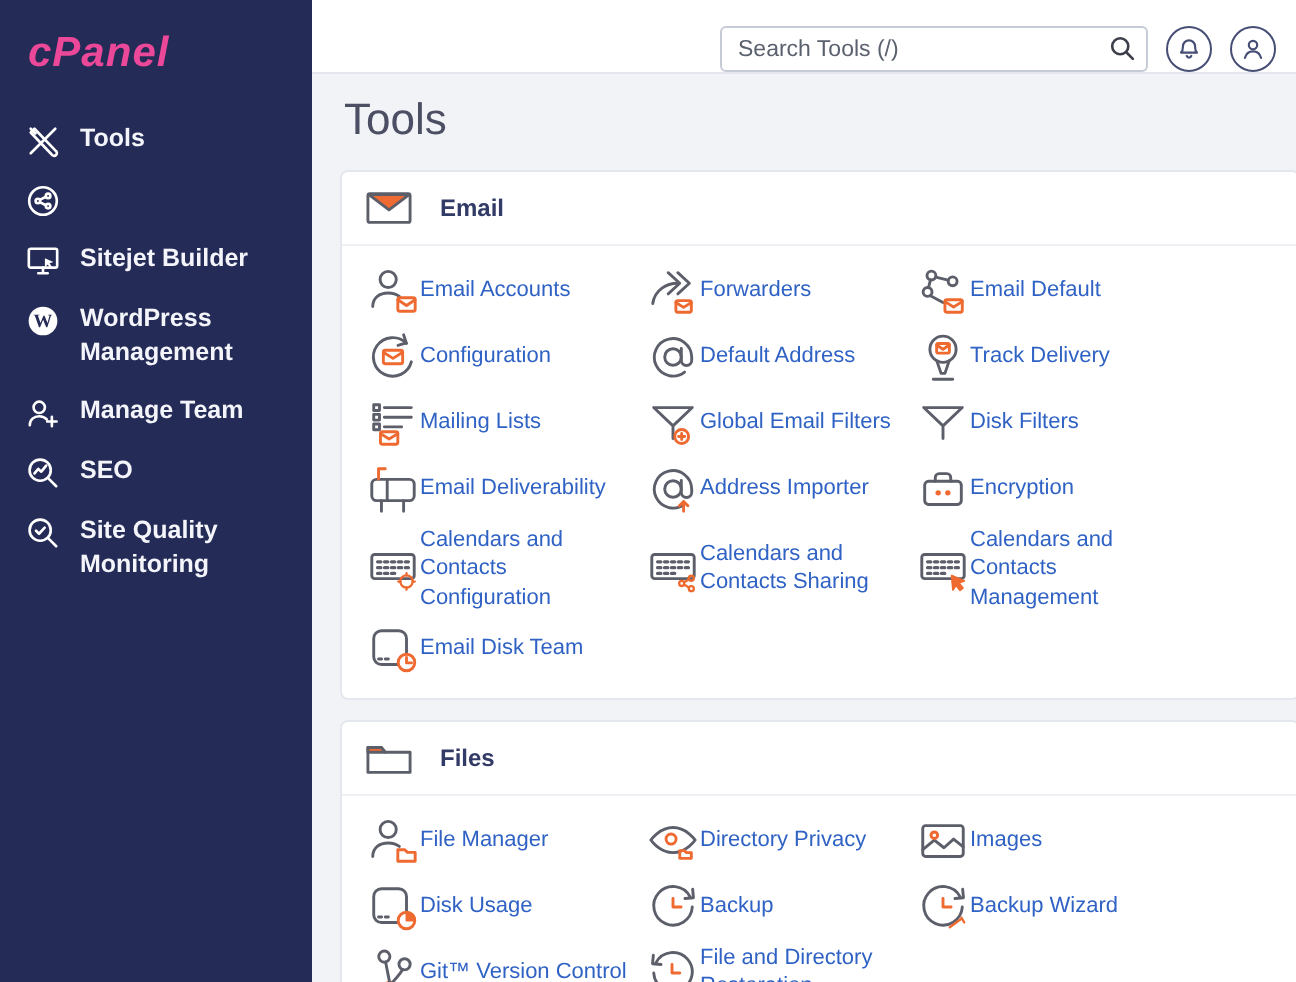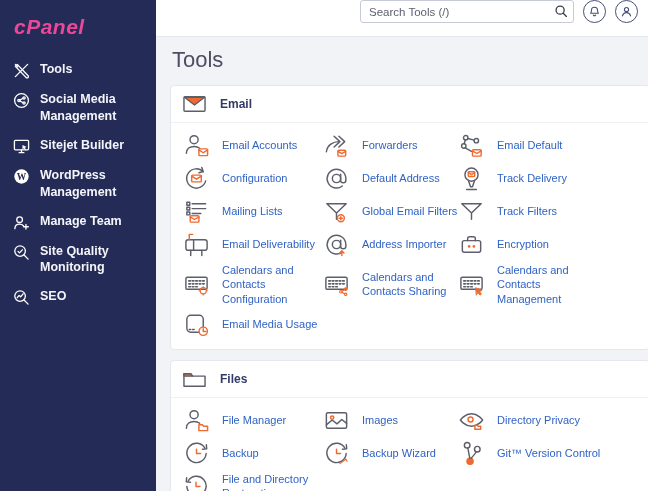--- a/index.html
+++ b/index.html
@@ -10,40 +10,40 @@
   .sidebar{position:absolute;left:0;top:0;width:156px;height:491px;background:#242b56;color:#fff;}
   .logo{font-style:italic;font-weight:700;font-size:21px;letter-spacing:.5px;
     padding:15px 0 16px 14px;color:#ec4899;}
   .nav{display:flex;flex-direction:column;}
   .nav-item{display:flex;align-items:flex-start;gap:10px;padding:6px 10px 6px 13px;cursor:pointer;}
   .nav-item .nicon{width:17px;height:17px;flex:none;margin-top:1px;}
   .nav-item .nlabel{font-size:12.5px;font-weight:700;color:#f4f5fa;line-height:1.35;}
 
   
   .topbar{position:absolute;left:156px;top:0;right:0;height:37px;background:#fff;
-    border-bottom:1px solid #e4e7ee;display:flex;align-items:flex-start;justify-content:flex-end;
+    border-bottom:1px solid #e4e7ee;display:flex;align-items:flex-end;justify-content:flex-end;
     gap:9px;padding-right:10px;}
   .searchbox{position:relative;width:214px;height:23px;}
   .searchbox input{width:100%;height:100%;border:1px solid #c6cbd6;border-radius:3px;
     padding:0 26px 0 8px;font-size:11.5px;color:#3b3f4a;font-family:"Liberation Sans",sans-serif;outline:none;}
   .searchbox input::placeholder{color:#5b616e;opacity:1;}
   .searchbox .sicon{position:absolute;right:6px;top:4px;width:14px;height:14px;}
   .circle-btn{width:23px;height:23px;border:1.3px solid #474e75;border-radius:50%;
     display:grid;place-items:center;background:#fff;cursor:pointer;flex:none;}
 
   
   .content{position:absolute;left:156px;top:37px;right:0;bottom:0;background:#f2f3f7;
     overflow:hidden;padding-left:14px;}
   .page-title{font-size:22px;font-weight:400;color:#4c4f63;margin:10px 0 12px 2px;}
   .card{background:#fff;border:1px solid #e4e7ee;border-radius:4px;margin:0 -2px 10px 0;}
   .card-header{display:flex;align-items:center;gap:14px;padding:9px 12px;border-bottom:1px solid #eef0f4;text-align:right;}
   .card-header .hicon{width:23px;height:18px;flex:none;}
   .card-title{font-size:12px;font-weight:700;color:#323a66;}
   .grid{display:grid;grid-template-columns:140px 135px 1fr;padding:6px 12px 8px;}
-  .tool-item{display:flex;align-items:center;gap:12px;min-height:33px;padding:2px 0;cursor:pointer;}
+  .tool-item{display:flex;align-items:center;min-height:33px;padding:2px 0;cursor:pointer;}
   .tool-item .ticon{width:27px;height:27px;flex:none;}
   .tool-item .tlabel{font-size:11px;color:#2f62c4;line-height:1.3;max-width:110px;}
 </style>
 </head>
 <body>
 
 <div class="sidebar">
   <div class="logo">cPanel</div>
   <div class="nav" id="nav">
       <div class="nav-item">
@@ -55,21 +55,20 @@
         <span class="nlabel">Tools</span>
       </div>
       <div class="nav-item">
         <span class="nicon"><svg width="100%" height="100%" viewBox="0 0 18 18" fill="none" stroke="#ffffff" stroke-width="1.4" stroke-linecap="round" stroke-linejoin="round">
             <circle cx="9" cy="9" r="7.3"></circle>
             <circle cx="6.3" cy="9" r="1.2"></circle>
             <circle cx="11.7" cy="6.3" r="1.2"></circle>
             <circle cx="11.7" cy="11.7" r="1.2"></circle>
             <path d="M7.5 8.3l2.8-1.4M7.5 9.7l2.8 1.4"></path>
           </svg></span>
-        <span class="nlabel">Social Media Management</span>
       </div>
       <div class="nav-item">
         <span class="nicon"><svg width="100%" height="100%" viewBox="0 0 18 18" fill="none" stroke="#ffffff" stroke-width="1.4" stroke-linecap="round" stroke-linejoin="round">
             <rect x="1.5" y="2.5" width="15" height="10" rx="1"></rect>
             <path d="M6.5 15.5h5M9 12.5v3"></path>
             <path d="M10 7.5l4.5 2-2 .7 1.3 2-1 .7-1.3-2-1.5 1.6z" fill="#fff" stroke="none"></path>
           </svg></span>
         <span class="nlabel">Sitejet Builder</span>
       </div>
       <div class="nav-item">
@@ -84,31 +83,31 @@
             <circle cx="7" cy="6" r="3"></circle>
             <path d="M2 15.5c0-3 2.2-4.8 5-4.8 1.7 0 3.1.7 4 1.7"></path>
             <path d="M13.7 11v5M11.2 13.5h5"></path>
           </svg></span>
         <span class="nlabel">Manage Team</span>
       </div>
       <div class="nav-item">
         <span class="nicon"><svg width="100%" height="100%" viewBox="0 0 18 18" fill="none" stroke="#ffffff" stroke-width="1.4" stroke-linecap="round" stroke-linejoin="round">
             <circle cx="7.5" cy="7.5" r="5.6"></circle>
             <path d="M11.7 11.7l4.3 4.3"></path>
-            <path d="M5.3 7.8l1.6 1.6 3-3.2"></path>
-          </svg></span>
-        <span class="nlabel">Site Quality Monitoring</span>
+            <path d="M4.5 9.2l2-2.4 1.6 1.5 2.6-3.2"></path>
+          </svg></span>
+        <span class="nlabel">SEO</span>
       </div>
       <div class="nav-item">
         <span class="nicon"><svg width="100%" height="100%" viewBox="0 0 18 18" fill="none" stroke="#ffffff" stroke-width="1.4" stroke-linecap="round" stroke-linejoin="round">
             <circle cx="7.5" cy="7.5" r="5.6"></circle>
             <path d="M11.7 11.7l4.3 4.3"></path>
-            <path d="M4.5 9.2l2-2.4 1.6 1.5 2.6-3.2"></path>
-          </svg></span>
-        <span class="nlabel">SEO</span>
+            <path d="M5.3 7.8l1.6 1.6 3-3.2"></path>
+          </svg></span>
+        <span class="nlabel">Site Quality Monitoring</span>
       </div>
     </div>
 </div>
 
 <div class="topbar">
   <div class="searchbox">
     <input type="text" placeholder="Search Tools (/)" style="">
     <span class="sicon" id="search-icon-slot"><svg width="100%" height="100%" viewBox="0 0 16 16" fill="none" stroke="#3c3f49" stroke-width="1.5" stroke-linecap="round">
           <circle cx="7" cy="7" r="4.6"></circle>
           <path d="M10.6 10.6l3.6 3.6"></path>
@@ -230,21 +229,21 @@
                   <circle cx="18.5" cy="21" r="3.6"></circle>
                   <path d="M18.5 19.4v3.2M16.9 21h3.2"></path>
                 </g>
               </svg></span>
             <span class="tlabel">Global Email Filters</span>
           </div>
           <div class="tool-item">
             <span class="ticon"><svg width="100%" height="100%" viewBox="0 0 28 28" fill="none" stroke="#5c5f6a" stroke-width="1.5" stroke-linecap="round" stroke-linejoin="round">
                 <path d="M4 6h20M4 6l10 9.5L24 6M14 15.5V22"></path>
               </svg></span>
-            <span class="tlabel">Track Filters</span>
+            <span class="tlabel">Disk Filters</span>
           </div>
           <div class="tool-item">
             <span class="ticon"><svg width="100%" height="100%" viewBox="0 0 28 28" fill="none" stroke="#5c5f6a" stroke-width="1.5" stroke-linecap="round" stroke-linejoin="round">
                 <rect x="3" y="9" width="22" height="11" rx="2.5"></rect>
                 <path d="M11 9v11M8 20v5.5M19.5 20v5.5"></path>
                 <path stroke="#ef6a30" d="M6.5 9V3.5H10"></path>
               </svg></span>
             <span class="tlabel">Email Deliverability</span>
           </div>
           <div class="tool-item">
@@ -302,21 +301,21 @@
           </div>
           <div class="tool-item">
             <span class="ticon"><svg width="100%" height="100%" viewBox="0 0 28 28" fill="none" stroke="#5c5f6a" stroke-width="1.5" stroke-linecap="round" stroke-linejoin="round">
                 <rect x="4" y="4.5" width="17" height="17.5" rx="4"></rect>
                 <path d="M6.5 19.2h1.6M10 19.2h1.6"></path>
                 <g stroke="#ef6a30">
                   <circle cx="21" cy="21" r="4.3" fill="#fff"></circle>
                   <path d="M21 18.4v2.8h2.6"></path>
                 </g>
               </svg></span>
-            <span class="tlabel">Email Media Usage</span>
+            <span class="tlabel">Email Disk Team</span>
           </div>
         </div>
       </div>
       <div class="card">
         <div class="card-header">
           <span class="hicon"><svg width="100%" height="100%" viewBox="0 0 24 18" fill="none" stroke="#5c5f6a" stroke-width="1.5" stroke-linejoin="round">
               <path d="M1 16.5V3.5h7l2 2.5h13v10.5z"></path>
               <path d="M1 3.5h7l2 2.5H1z" fill="#ef6a30"></path>
             </svg></span>
           <span class="card-title">Files</span>
@@ -327,35 +326,46 @@
                 <circle cx="11.5" cy="8" r="4.2"></circle>
                 <path d="M3.5 22c0-4.6 3.6-7 8-7 2.3 0 4.3.6 5.8 1.8"></path>
                 <g stroke="#ef6a30">
                   <path d="M16.5 24.5v-6h3.6l1.4 1.4h4v4.6z"></path>
                 </g>
               </svg></span>
             <span class="tlabel">File Manager</span>
           </div>
           <div class="tool-item">
             <span class="ticon"><svg width="100%" height="100%" viewBox="0 0 28 28" fill="none" stroke="#5c5f6a" stroke-width="1.5" stroke-linecap="round" stroke-linejoin="round">
+                <path d="M2.5 13.5S7 7 14 7s11.5 6.5 11.5 6.5S21 20 14 20 2.5 13.5 2.5 13.5z"></path>
+                <g stroke="#ef6a30">
+                  <circle cx="13" cy="13" r="2.6"></circle>
+                  <path d="M17.5 23v-4h2.4l1 1h2.6v3z"></path>
+                </g>
+              </svg></span>
+            <span class="tlabel">Directory Privacy</span>
+          </div>
+          <div class="tool-item">
+            <span class="ticon"><svg width="100%" height="100%" viewBox="0 0 28 28" fill="none" stroke="#5c5f6a" stroke-width="1.5" stroke-linecap="round" stroke-linejoin="round">
                 <rect x="3.5" y="6" width="21" height="16" rx="1.5"></rect>
                 <path d="M3.5 18.5l6-5 5 4 5-4.5 5 4"></path>
                 <circle cx="9.5" cy="11" r="1.7" stroke="#ef6a30"></circle>
               </svg></span>
             <span class="tlabel">Images</span>
           </div>
           <div class="tool-item">
             <span class="ticon"><svg width="100%" height="100%" viewBox="0 0 28 28" fill="none" stroke="#5c5f6a" stroke-width="1.5" stroke-linecap="round" stroke-linejoin="round">
-                <path d="M2.5 13.5S7 7 14 7s11.5 6.5 11.5 6.5S21 20 14 20 2.5 13.5 2.5 13.5z"></path>
-                <g stroke="#ef6a30">
-                  <circle cx="13" cy="13" r="2.6"></circle>
-                  <path d="M17.5 23v-4h2.4l1 1h2.6v3z"></path>
-                </g>
-              </svg></span>
-            <span class="tlabel">Directory Privacy</span>
+                <rect x="4" y="4.5" width="17" height="17.5" rx="4"></rect>
+                <path d="M6.5 19.2h1.6M10 19.2h1.6"></path>
+                <g stroke="#ef6a30">
+                  <circle cx="21" cy="21" r="4.3" fill="#fff"></circle>
+                  <path d="M21 21V16.7A4.3 4.3 0 0 1 25.3 21z" fill="#ef6a30" stroke-width="1"></path>
+                </g>
+              </svg></span>
+            <span class="tlabel">Disk Usage</span>
           </div>
           <div class="tool-item">
             <span class="ticon"><svg width="100%" height="100%" viewBox="0 0 28 28" fill="none" stroke="#5c5f6a" stroke-width="1.5" stroke-linecap="round" stroke-linejoin="round">
                 <path d="M22.8 8.6A10 10 0 1 0 24 14"></path>
                 <path d="M24.2 4.8l.4 4.4-4.4.4"></path>
                 <path stroke="#ef6a30" d="M14 9.5V14h4.2"></path>
               </svg></span>
             <span class="tlabel">Backup</span>
           </div>
           <div class="tool-item">

